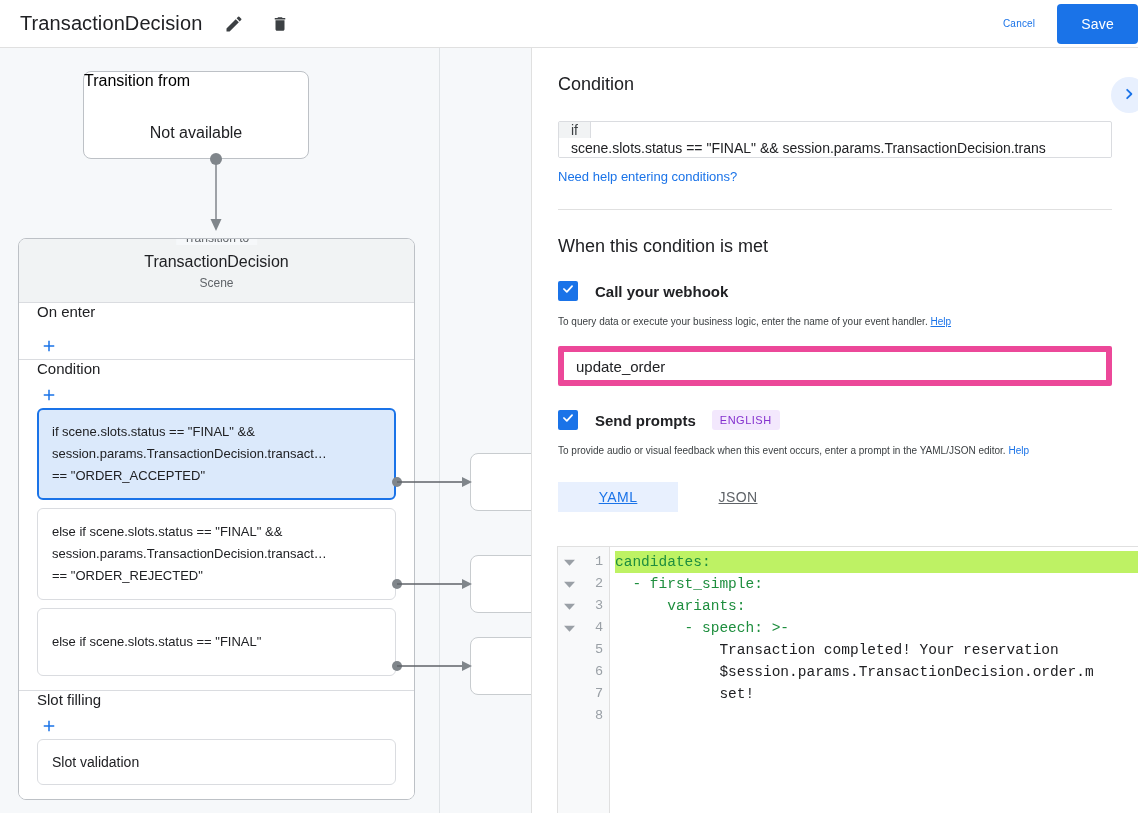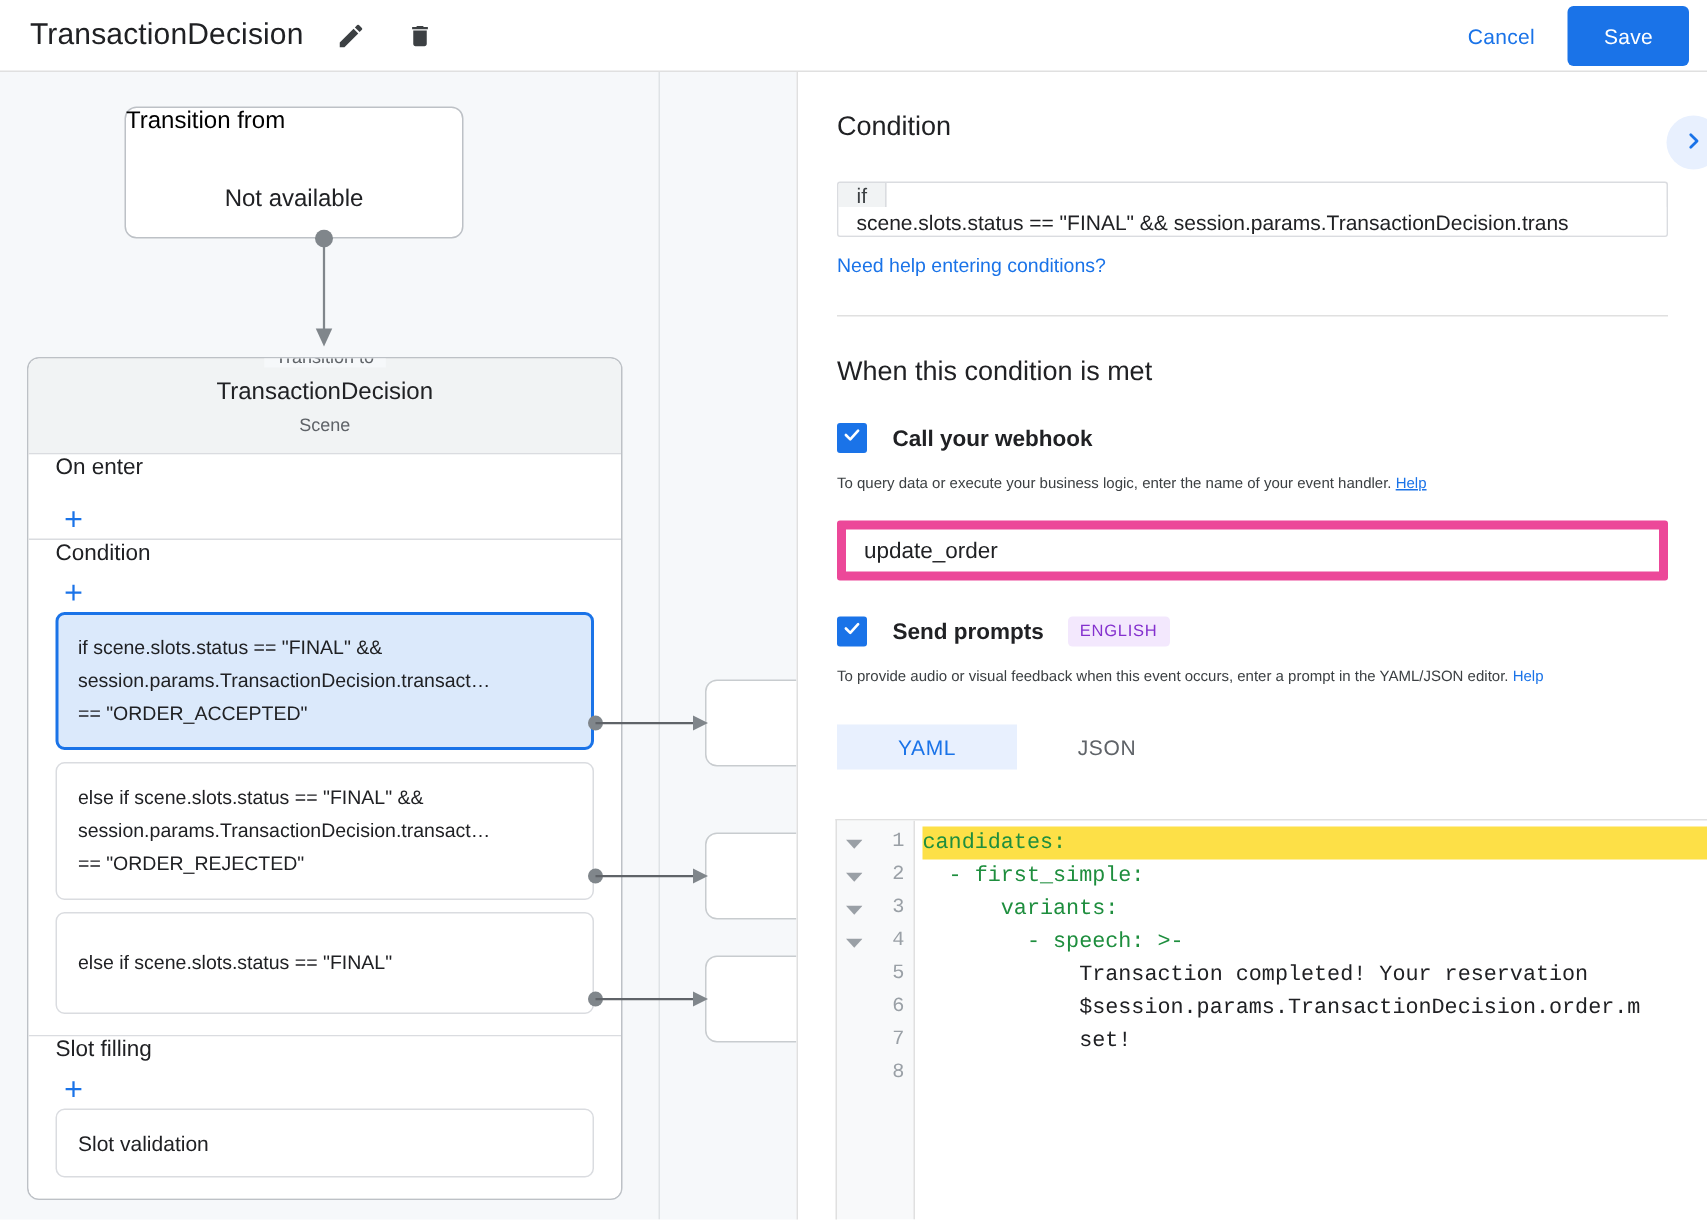--- a/index.html
+++ b/index.html
@@ -28,31 +28,31 @@
   .icon-btn {
     width: 28px; height: 28px;
     margin-left: 18px;
     display: flex; align-items: center; justify-content: center;
     border: none; background: transparent; cursor: pointer;
     padding: 0;
   }
   .icon-btn svg { display: block; }
   #topbar .spacer { flex: 1; }
   #cancel-btn {
-    color: #1a73e8; font-size: 14px; font-weight: 500;
+    color: #1a73e8; font-size: 10px; font-weight: 500;
     background: transparent; border: none; cursor: pointer;
     padding: 8px 12px; margin-right: 10px;
     letter-spacing: 0.2px;
     font-family: "Liberation Sans", sans-serif;
   }
   #save-btn {
     background: #1a73e8; color: #fff;
     font-size: 14px; font-weight: 500;
     border: none; border-radius: 4px; cursor: pointer;
-    padding: 0 24px; height: 40px; margin-right: 12px;
+    padding: 0 24px; height: 40px; margin-right: 0;
     letter-spacing: 0.2px;
     font-family: "Liberation Sans", sans-serif;
   }
 
   
   #canvas {
     position: absolute; left: 0; top: 48px;
     width: 531px; height: 765px;
     background: #f6f8fa;
     overflow: hidden;
@@ -249,20 +249,21 @@
     padding: 0 12px; outline: none;
     font-family: "Liberation Sans", sans-serif;
   }
 
   #tabs { display: flex; margin-top: 22px; }
   .tab {
     width: 120px; height: 30px;
     display: flex; align-items: center; justify-content: center;
     font-size: 14px; color: #5f6368; cursor: pointer;
     letter-spacing: 0.4px;
+    text-decoration: underline;
   }
   .tab.active { background: #e8f0fe; color: #1a73e8; }
 
   
   #editor {
     position: absolute; left: 557px; top: 546px;
     width: 581px; height: 267px;
     background: #fff;
     border-top: 1px solid #e0e0e0;
     border-left: 1px solid #e0e0e0;
@@ -279,21 +280,21 @@
     border-right: 1px solid #e0e0e0;
   }
   #code-col {
     flex: 1; padding-top: 4px; padding-left: 5px; position: relative;
     overflow: hidden;
   }
   .erow { height: 22px; line-height: 22px; font-size: 14.5px; }
   #fold-col .erow { display: flex; align-items: center; justify-content: center; }
   #num-col .erow { color: #9aa0a6; font-size: 13.5px; }
   #code-col .erow { white-space: pre; color: #202124; }
-  #code-col .erow.hl { background: #fde047; }
+  #code-col .erow.hl { background: #bef264; }
   .k { color: #1e8e3e; }
 </style>
 </head>
 <body>
 
 <div id="topbar">
   <div class="title">TransactionDecision</div>
 
   <button class="icon-btn">
     <span>

